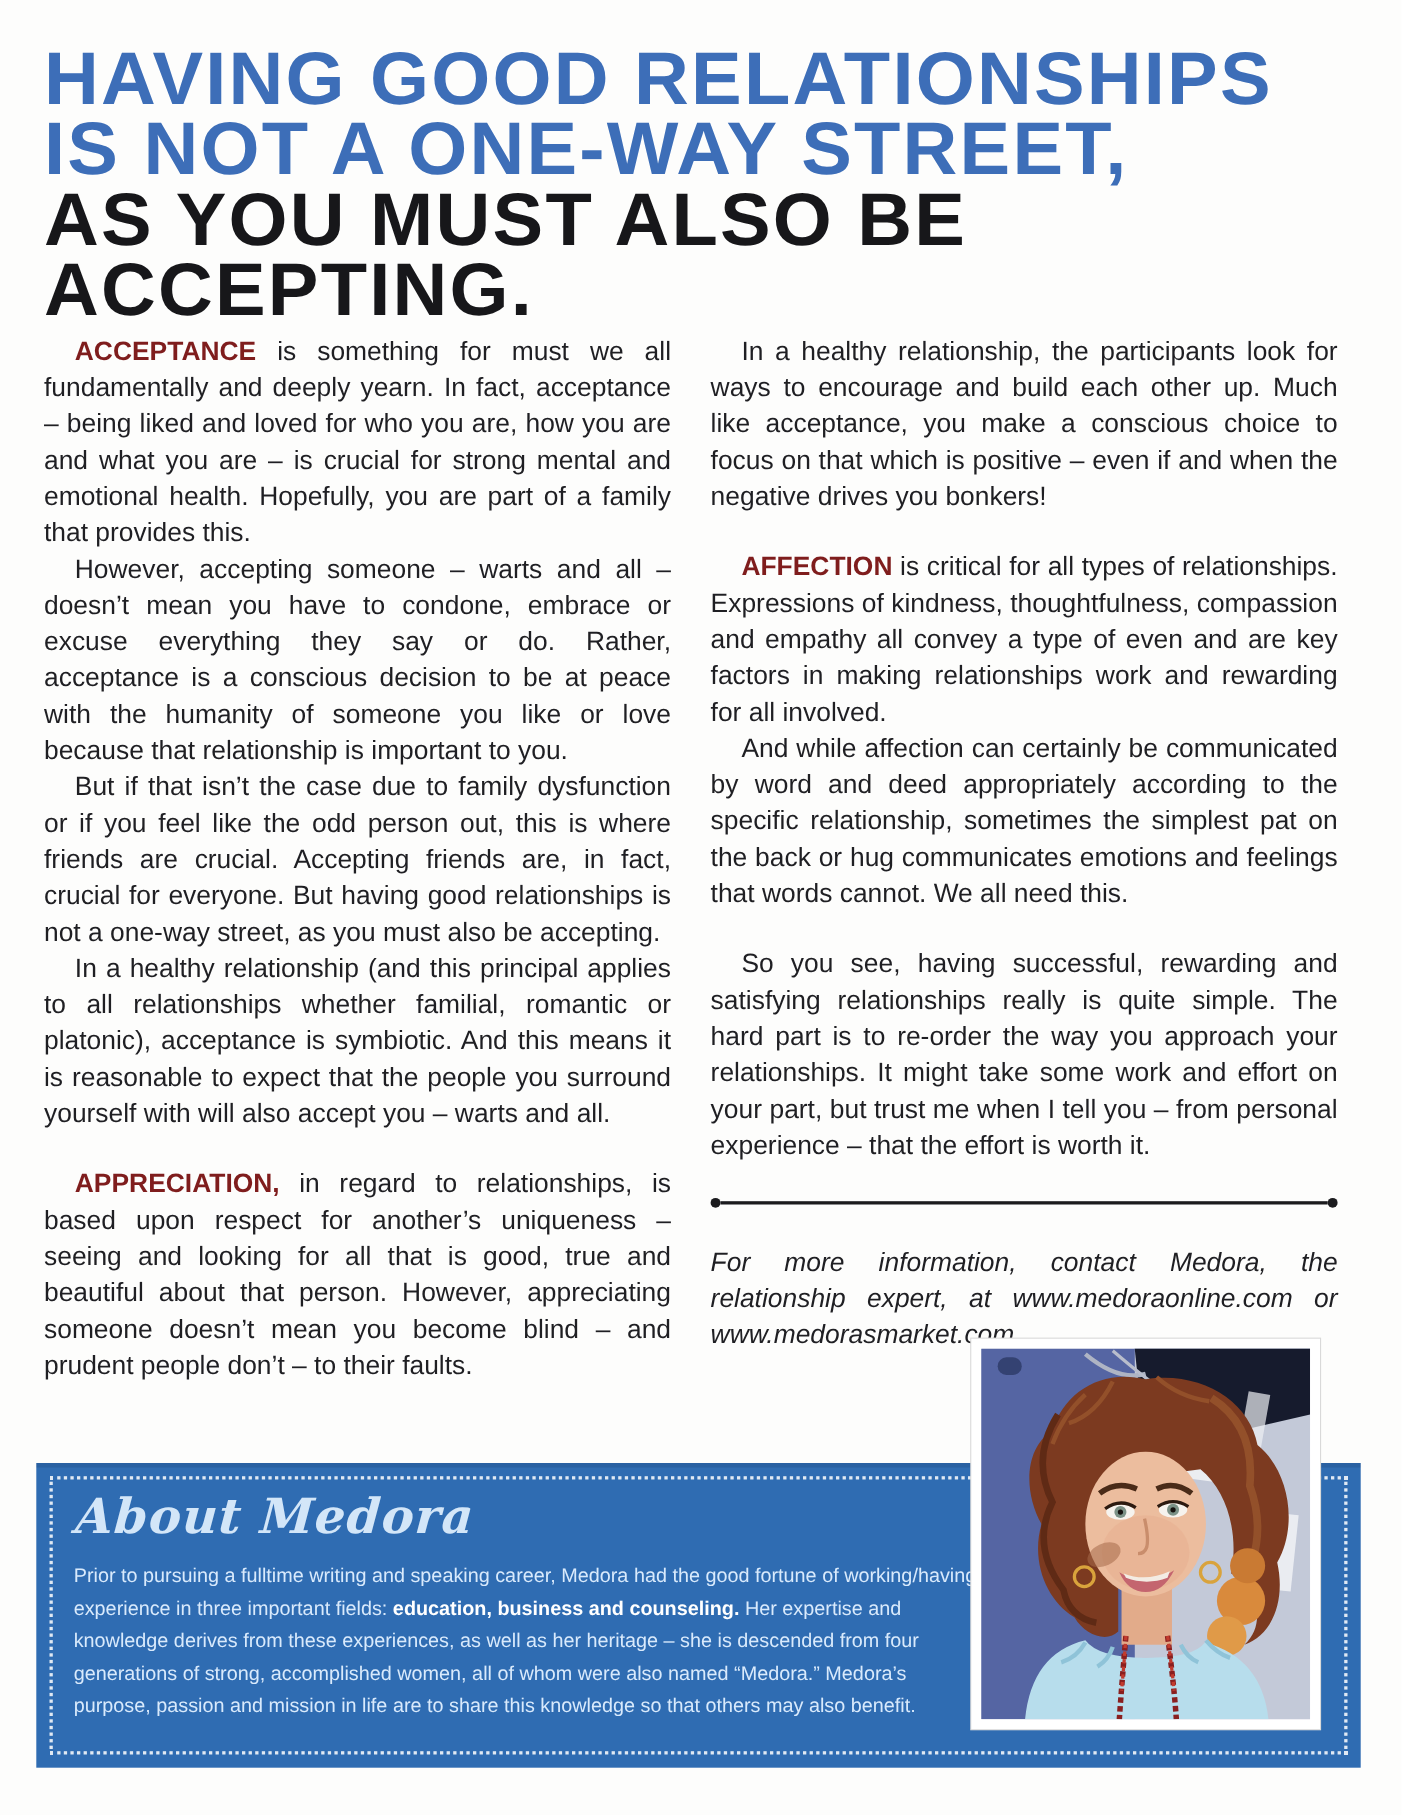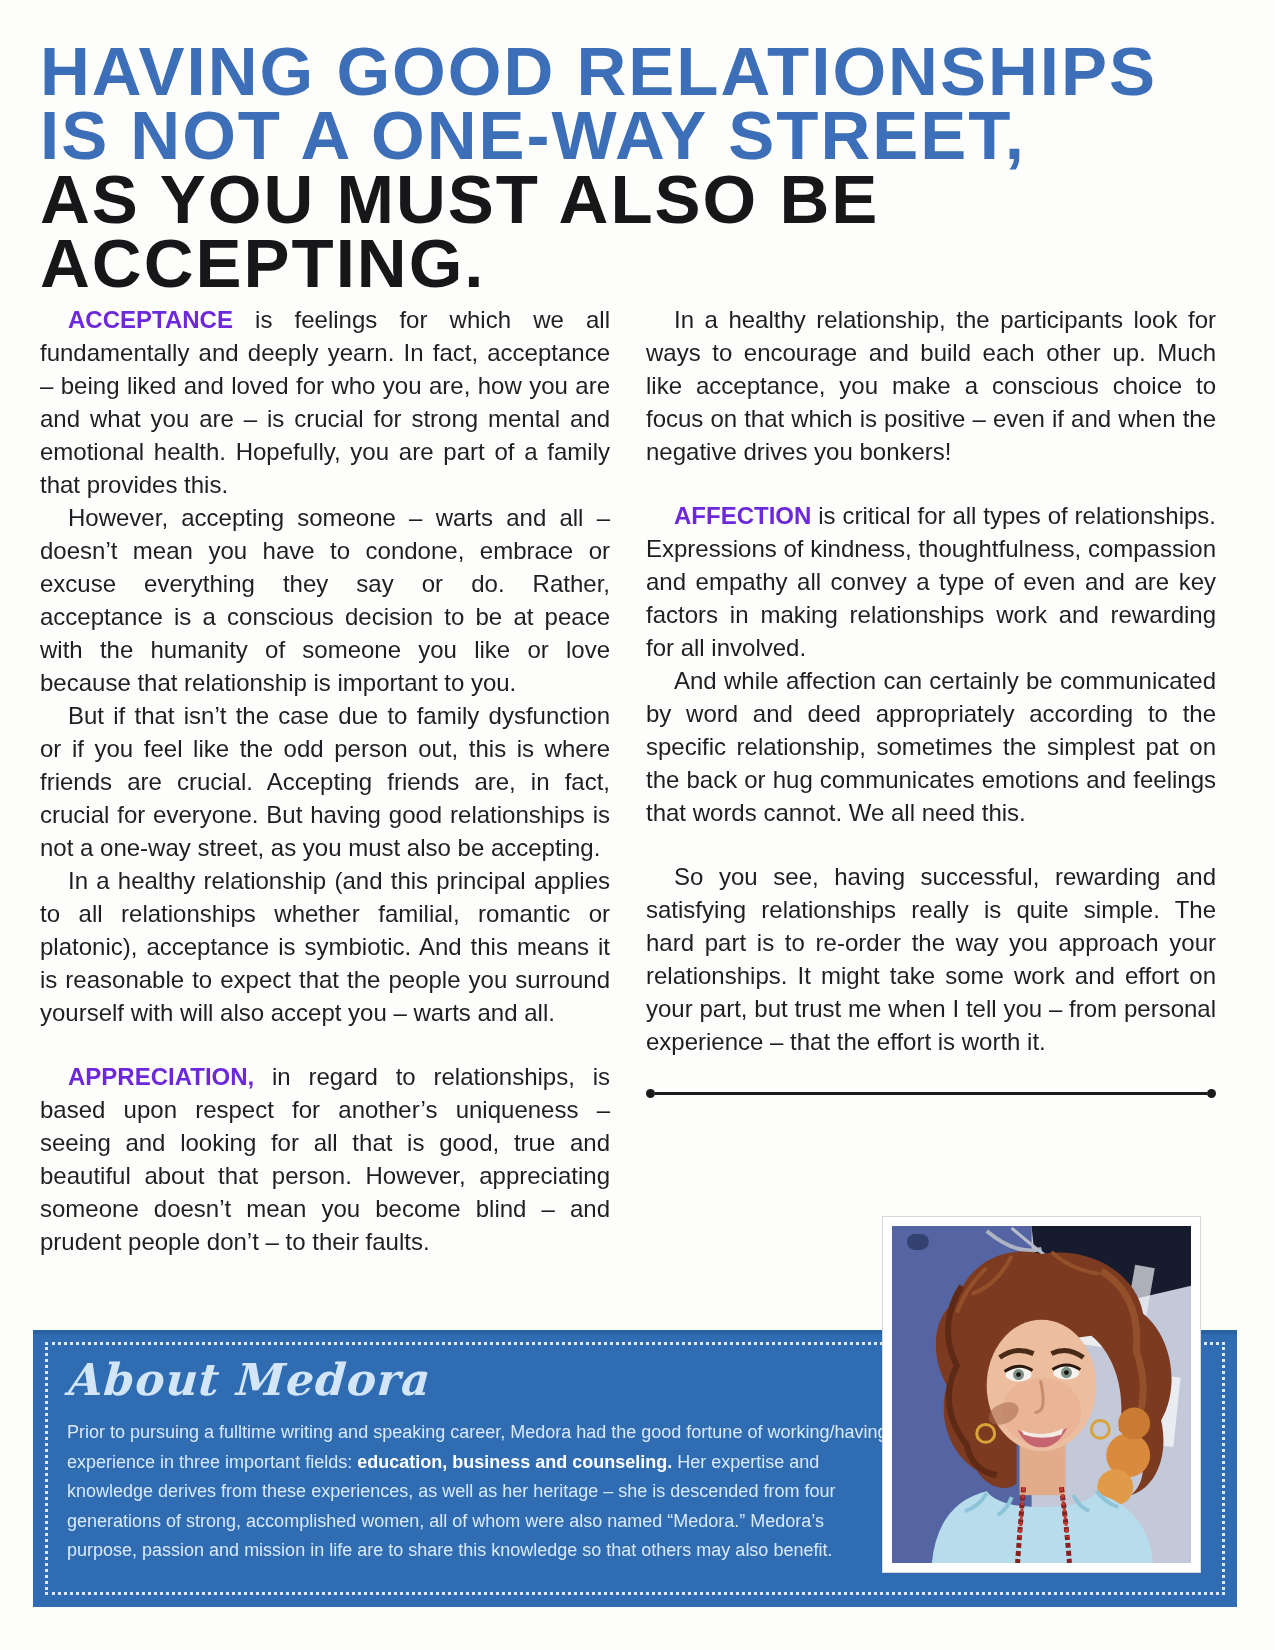--- a/index.html
+++ b/index.html
@@ -24,21 +24,21 @@
   .content {
     position:absolute; left:40px; top:303px; width:1176px;
     display:flex; gap:36px;
   }
   .col { width:570px; }
   .col p {
     font-size:24px; line-height:33px; text-align:justify;
     text-indent:28px; color:#1f1f23; hyphens:none;
   }
   .col p.gap-after { margin-bottom:31px; }
-  .lead { font-weight:bold; color:#6d28d9; }
+  .lead { font-weight:bold; color:#7f1d1d; }
   
   .divider {
     display:flex; align-items:center; margin:31px 0 33px 0; height:9px;
   }
   .divider .dot {
     width:9px; height:9px; border-radius:50%; background:#1b1b1e; flex:0 0 auto;
   }
   .divider .rule { flex:1 1 auto; height:3px; background:#1b1b1e; }
   .contact {
     font-style:italic; font-size:25px; line-height:38px;
@@ -82,39 +82,40 @@
   <div class="headline">
     <div class="hl-line hl-blue">HAVING GOOD RELATIONSHIPS</div>
     <div class="hl-line hl-blue">IS NOT A ONE-WAY STREET,</div>
     <div class="hl-line hl-black">AS YOU MUST ALSO BE</div>
     <div class="hl-line hl-black">ACCEPTING.</div>
   </div>
 
   <div class="content">
 
     <div class="col">
-      <p><span class="lead">ACCEPTANCE</span><span> is feelings for which we all fundamentally and deeply yearn. In fact, acceptance – being liked and loved for who you are, how you are and what you are – is crucial for strong mental and emotional health. Hopefully, you are part of a family that provides this.</span></p>
+      <p><span class="lead">ACCEPTANCE</span><span> is something for must we all fundamentally and deeply yearn. In fact, acceptance – being liked and loved for who you are, how you are and what you are – is crucial for strong mental and emotional health. Hopefully, you are part of a family that provides this.</span></p>
       <p><span>However, accepting someone – warts and all – doesn’t mean you have to condone, embrace or excuse everything they say or do. Rather, acceptance is a conscious decision to be at peace with the humanity of someone you like or love because that relationship is important to you.</span></p>
       <p><span>But if that isn’t the case due to family dysfunction or if you feel like the odd person out, this is where friends are crucial. Accepting friends are, in fact, crucial for everyone. But having good relationships is not a one-way street, as you must also be accepting.</span></p>
       <p class="gap-after"><span>In a healthy relationship (and this principal applies to all relationships whether familial, romantic or platonic), acceptance is symbiotic. And this means it is reasonable to expect that the people you surround yourself with will also accept you – warts and all.</span></p>
       <p><span class="lead">APPRECIATION,</span><span> in regard to relationships, is based upon respect for another’s uniqueness – seeing and looking for all that is good, true and beautiful about that person. However, appreciating someone doesn’t mean you become blind – and prudent people don’t – to their faults.</span></p>
     </div>
 
     <div class="col">
       <p class="gap-after"><span>In a healthy relationship, the participants look for ways to encourage and build each other up. Much like acceptance, you make a conscious choice to focus on that which is positive – even if and when the negative drives you bonkers!</span></p>
       <p><span class="lead">AFFECTION</span><span> is critical for all types of relationships. Expressions of kindness, thoughtfulness, compassion and empathy all convey a type of even and are key factors in making relationships work and rewarding for all involved.</span></p>
       <p class="gap-after"><span>And while affection can certainly be communicated by word and deed appropriately according to the specific relationship, sometimes the simplest pat on the back or hug communicates emotions and feelings that words cannot. We all need this.</span></p>
       <p><span>So you see, having successful, rewarding and satisfying relationships really is quite simple. The hard part is to re-order the way you approach your relationships. It might take some work and effort on your part, but trust me when I tell you – from personal experience – that the effort is worth it.</span></p>
 
       <div class="divider">
         <span class="dot"></span>
         <span class="rule"></span>
         <span class="dot"></span>
       </div>
 
+      <p class="contact">For more information, contact Medora, the relationship expert, at www.medoraonline.com or www.medorasmarket.com.</p>
     </div>
 
   </div>
 
   <div class="about-box">
     <div class="about-border"></div>
     <div class="about-inner">
       <div class="about-heading">About Medora</div>
       <div class="about-text">
         <span>Prior to pursuing a fulltime writing and speaking career, Medora had the good fortune of working/having experience in three important fields: </span><span class="bold">education, business and counseling.</span><span> Her expertise and knowledge derives from these experiences, as well as her heritage – she is descended from four generations of strong, accomplished women, all of whom were also named “Medora.” Medora’s purpose, passion and mission in life are to share this knowledge so that others may also benefit.</span>

